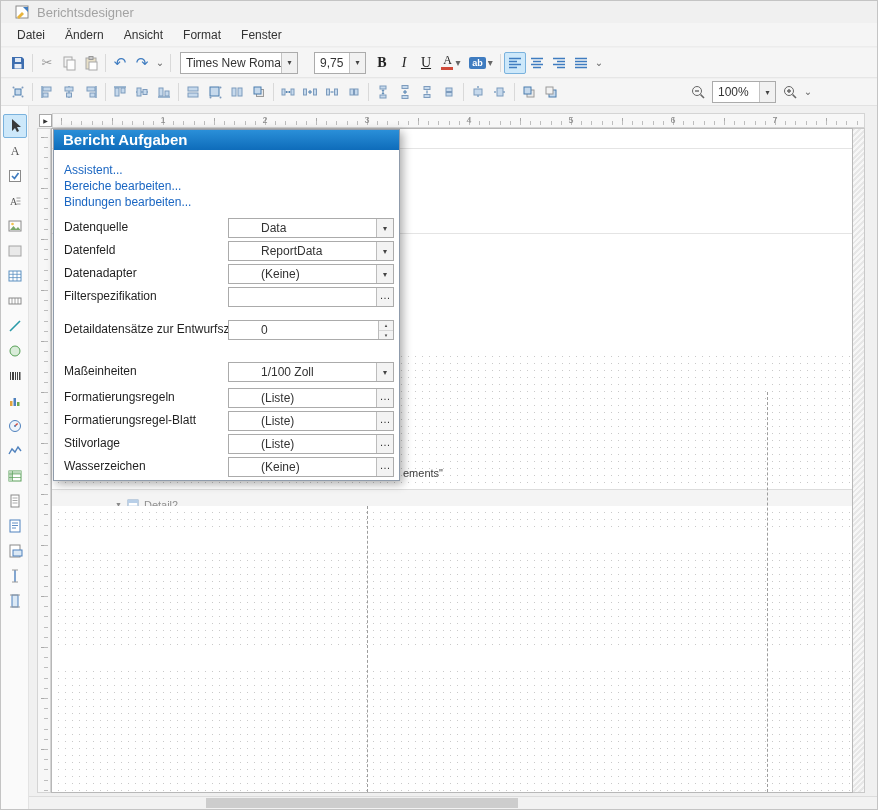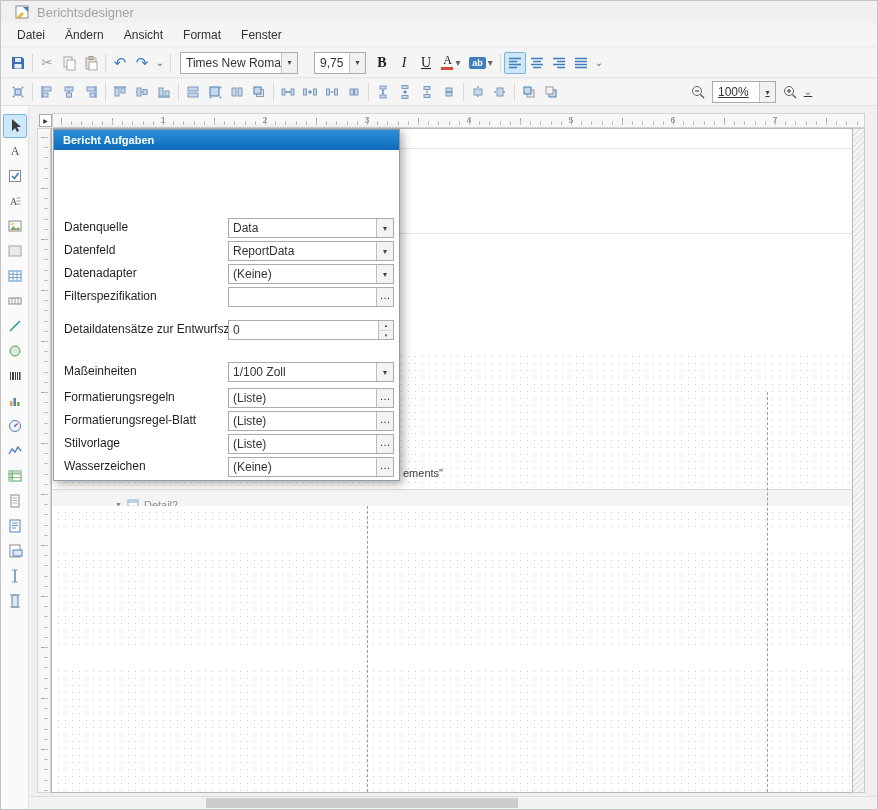--- a/index.html
+++ b/index.html
@@ -12,21 +12,21 @@
   }
   
   .titlebar { position:absolute; left:0; top:0; right:0; height:22px; display:flex; align-items:center; padding-left:14px; background:#f0f0f0; }
   .titlebar .title { margin-left:6px; font-size:13px; color:#a3a3a3; }
   
   .menubar { position:absolute; left:0; top:22px; right:0; height:24px; background:#f5f5f5; display:flex; align-items:center; padding-left:6px; border-bottom:1px solid #ececec; }
   .menu-item { padding:3px 10px; color:#333; cursor:default; }
   
   .toolbar { position:absolute; left:0; right:0; background:#f5f5f5; display:flex; align-items:center; padding-left:6px; }
   .tb1 { top:47px; height:30px; border-bottom:1px solid #e6e6e6; }
-  .tb2 { top:78px; height:27px; border-bottom:1px solid #e2e2e2;text-decoration:underline; }
+  .tb2 { top:78px; height:27px; border-bottom:1px solid #e2e2e2; }
   .tbtn { width:22px; height:22px; display:flex; align-items:center; justify-content:center; border:1px solid transparent; border-radius:2px; flex:none; }
   .tbtn.small { width:14px; }
   .tbtn.selected { background:#cde8fa; border-color:#7ab2dd; }
   .tsep { width:1px; height:18px; background:#d9d9d9; margin:0 3px; flex:none; }
   .glyph-blue { color:#3f7cc0; font-size:15px; line-height:15px; }
   .glyph-gray { color:#9b9b9b; font-size:13px; line-height:13px; }
   .chev { color:#666; font-size:10px; line-height:10px; }
   .serifL { font-family:"Liberation Serif","DejaVu Serif",serif; font-size:14px; color:#222; }
   .ab-badge { background:#3f7cc0; color:#fff; border-radius:2px; font-size:9px; font-weight:bold; padding:1px 3px; line-height:10px; }
   .fc-stack { display:flex; flex-direction:column; align-items:center; }
@@ -53,27 +53,27 @@
   .page-hatch { position:absolute; left:852px; top:127px; width:12px; height:665px; background:repeating-linear-gradient(135deg,#e7e7e7 0 2px,#f7f7f7 2px 4px); border:1px solid #c9c9c9; border-left:none; }
   .hline { position:absolute; left:0; right:0; height:1px; background:#e4e4e4; }
   .gridarea { position:absolute; left:0; right:0; background-color:#fff; background-image:radial-gradient(circle,#c9c9c9 0.8px,transparent 0.9px); background-size:7px 7px; background-position:3px 3px; }
   .vdash { position:absolute; width:0; border-left:1px dashed #9d9d9d; }
   .band-caption { position:absolute; left:0; right:0; height:31px; background:#f4f4f4; border-top:1px solid #dcdcdc; border-bottom:1px solid #dcdcdc; display:flex; align-items:center; color:#8f8f8f; font-size:11px; }
   .band-collapse { font-size:7px; color:#8a8a8a; margin-right:5px; }
   .band-icon { display:flex; margin-right:5px; }
   .partial-label { position:absolute; font-size:11px; color:#3c3c3c; white-space:nowrap; }
   
   .smart-tag { position:absolute; left:52px; top:128px; width:347px; height:352px; background:#fff; border:1px solid #8f9bab; box-shadow:3px 3px 9px rgba(0,0,0,.33); z-index:30; }
-  .st-title { height:20px; line-height:20px; padding:0 9px; background:linear-gradient(#2a8fd8,#0e6cba); color:#fff; font-weight:bold; font-size:11px; }
+  .st-title { height:20px; line-height:20px; padding:0 9px; background:linear-gradient(#2a8fd8,#0e6cba); color:#fff; font-weight:bold; font-size:15px; }
   .st-body { position:relative; height:331px; }
   .st-links { position:absolute; left:10px; top:12px; }
   .st-link { display:block; color:#1a66c2; line-height:16px; cursor:pointer; }
   .st-row { position:absolute; left:0; right:0; height:20px; }
   .st-label { position:absolute; left:10px; top:2px; font-size:12px; color:#1f1f1f; }
-  .st-control { position:absolute; left:174px; top:0; width:166px; height:20px; border:1px solid #ababab; background:#fff; display:flex; align-items:stretch; }
+  .st-control { position:absolute; left:174px; top:0; width:166px; height:20px; border:1px solid #ababab; background:#fff; display:flex; align-items:stretch;padding-left:28px; }
   .st-value { flex:1; padding:2px 4px 0 4px; font-size:12px; white-space:nowrap; overflow:hidden; }
   .st-btn { width:17px; border-left:1px solid #bcbcbc; background:#f3f3f3; display:flex; align-items:center; justify-content:center; font-size:8px; color:#444; }
   .st-btn.ellip { font-size:11px; color:#333; padding-bottom:4px; }
   .st-spin { width:15px; border-left:1px solid #bcbcbc; display:flex; flex-direction:column; }
   .st-spin span { flex:1; background:#f3f3f3; display:flex; align-items:center; justify-content:center; font-size:5px; color:#444; }
   .st-spin span:first-child { border-bottom:1px solid #d6d6d6; }
   
   .hscroll { position:absolute; left:28px; right:0; bottom:0; height:13px; background:#f2f2f2; border-top:1px solid #dcdcdc; }
   .hscroll .thumb { position:absolute; left:177px; width:312px; top:1px; bottom:1px; background:#cdcdcd; }
 </style>
@@ -552,20 +552,25 @@
 
     <div class="vdash" style="left:315px;top:377px;height:286px"></div>
     <div class="vdash" style="left:715px;top:263px;height:400px"></div>
   </div>
 
   <div class="page-hatch"></div>
 
   <div class="smart-tag">
     <div class="st-title">Bericht Aufgaben</div>
     <div class="st-body">
+      <div class="st-links">
+        <span class="st-link">Assistent...</span>
+        <span class="st-link">Bereiche bearbeiten...</span>
+        <span class="st-link">Bindungen bearbeiten...</span>
+      </div>
 
       <div class="st-row" style="top:68px">
         <span class="st-label">Datenquelle</span>
         <div class="st-control">
           <span class="st-value">Data</span>
           <span class="st-btn">▾</span>
         </div>
       </div>
       <div class="st-row" style="top:91px">
         <span class="st-label">Datenfeld</span>

